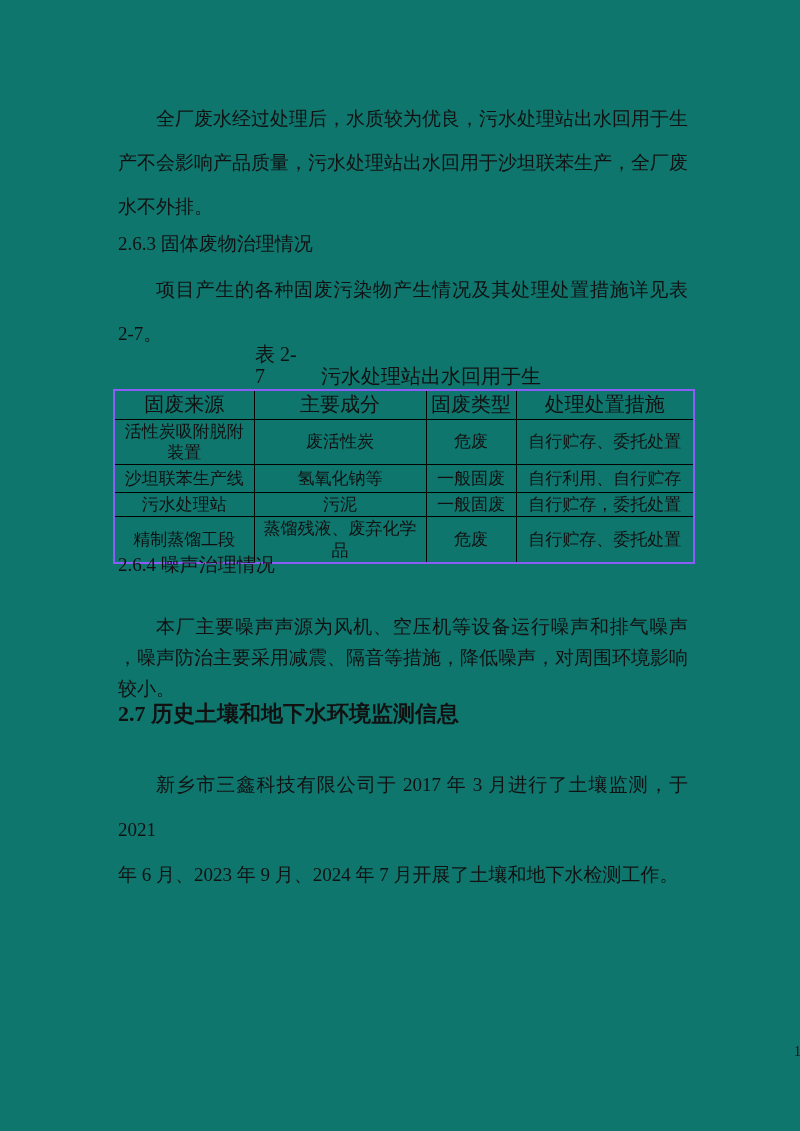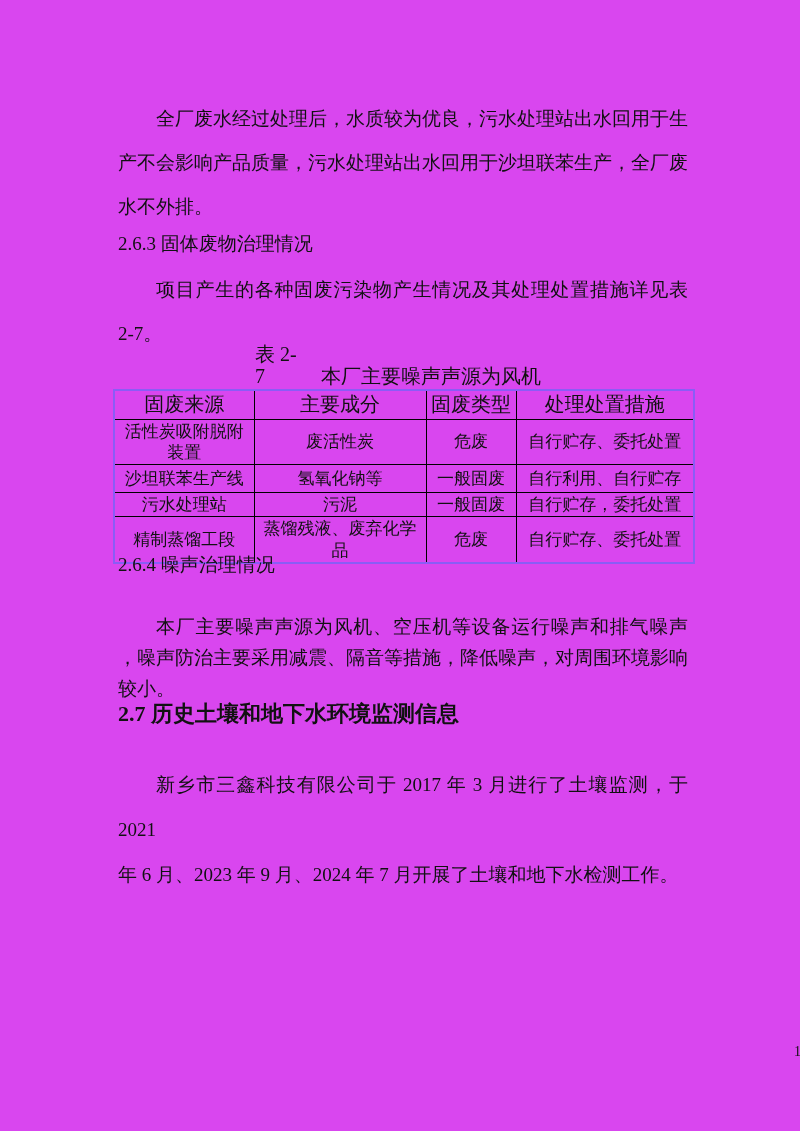--- a/index.html
+++ b/index.html
@@ -1,19 +1,19 @@
 <!DOCTYPE html>
 <html><head>
 <meta charset="utf-8">
 <style>
   html,body{margin:0;padding:0;background:#ffffff;}
   .page{
     position:relative;
     width:800px;height:1131px;
-    background:#d946ef;
+    background:#0f766e;
     font-family:"Liberation Serif","DejaVu Serif",serif;
     color:#111111;
     overflow:hidden;
   }
   .pblock{position:absolute;left:118px;width:570px;font-size:19px;}
   .lh44 .line{line-height:44px;}
   .lh45 .line{line-height:45px;}
   .lh31 .line{line-height:31px;}
   .line{text-align:justify;}
   .line.stretch{text-align-last:justify;}
@@ -62,21 +62,21 @@
 
   <div class="heading" style="top:231px;">2.6.3 固体废物治理情况</div>
 
   <div class="pblock lh44" style="top:268px;">
     <div class="line stretch indent">项目产生的各种固废污染物产生情况及其处理处置措施详见表</div>
     <div class="line">2-7。</div>
   </div>
 
   <div class="table-caption">
     <div>表 2-</div>
-    <div><span>7</span><span class="caption-title">本厂主要噪声声源为风机</span></div>
+    <div><span>7</span><span class="caption-title">污水处理站出水回用于生</span></div>
   </div>
 
   <table class="sw-table">
     <colgroup>
       <col class="col-c1">
         <col class="col-c2">
         <col class="col-c3">
         <col class="col-c4">
     </colgroup>
     <thead>

